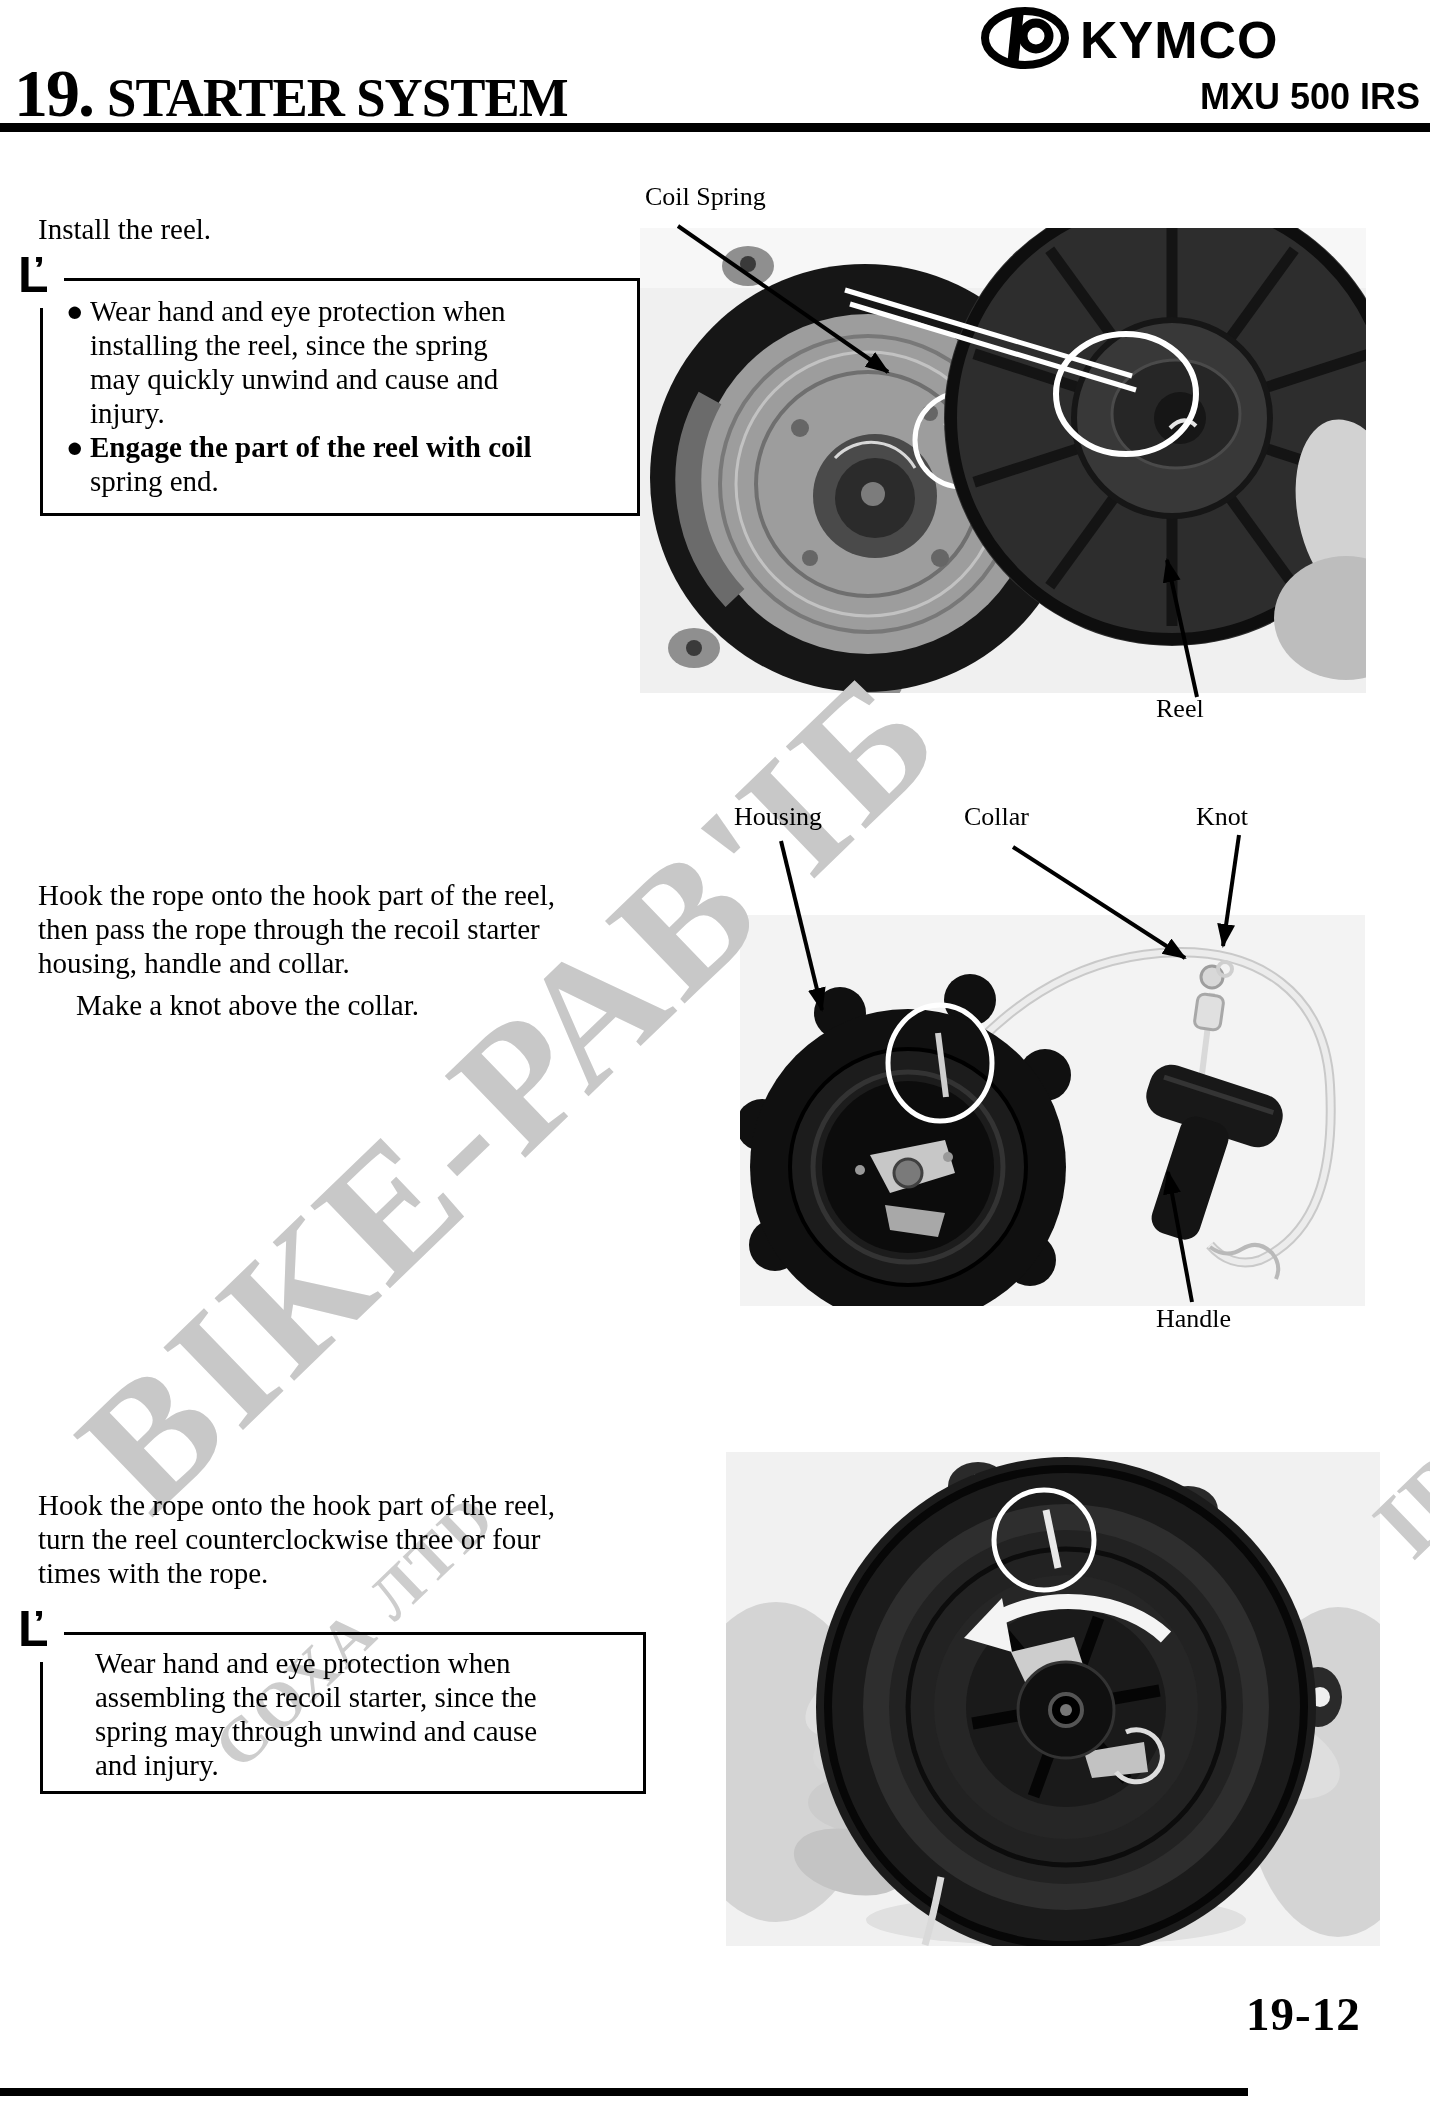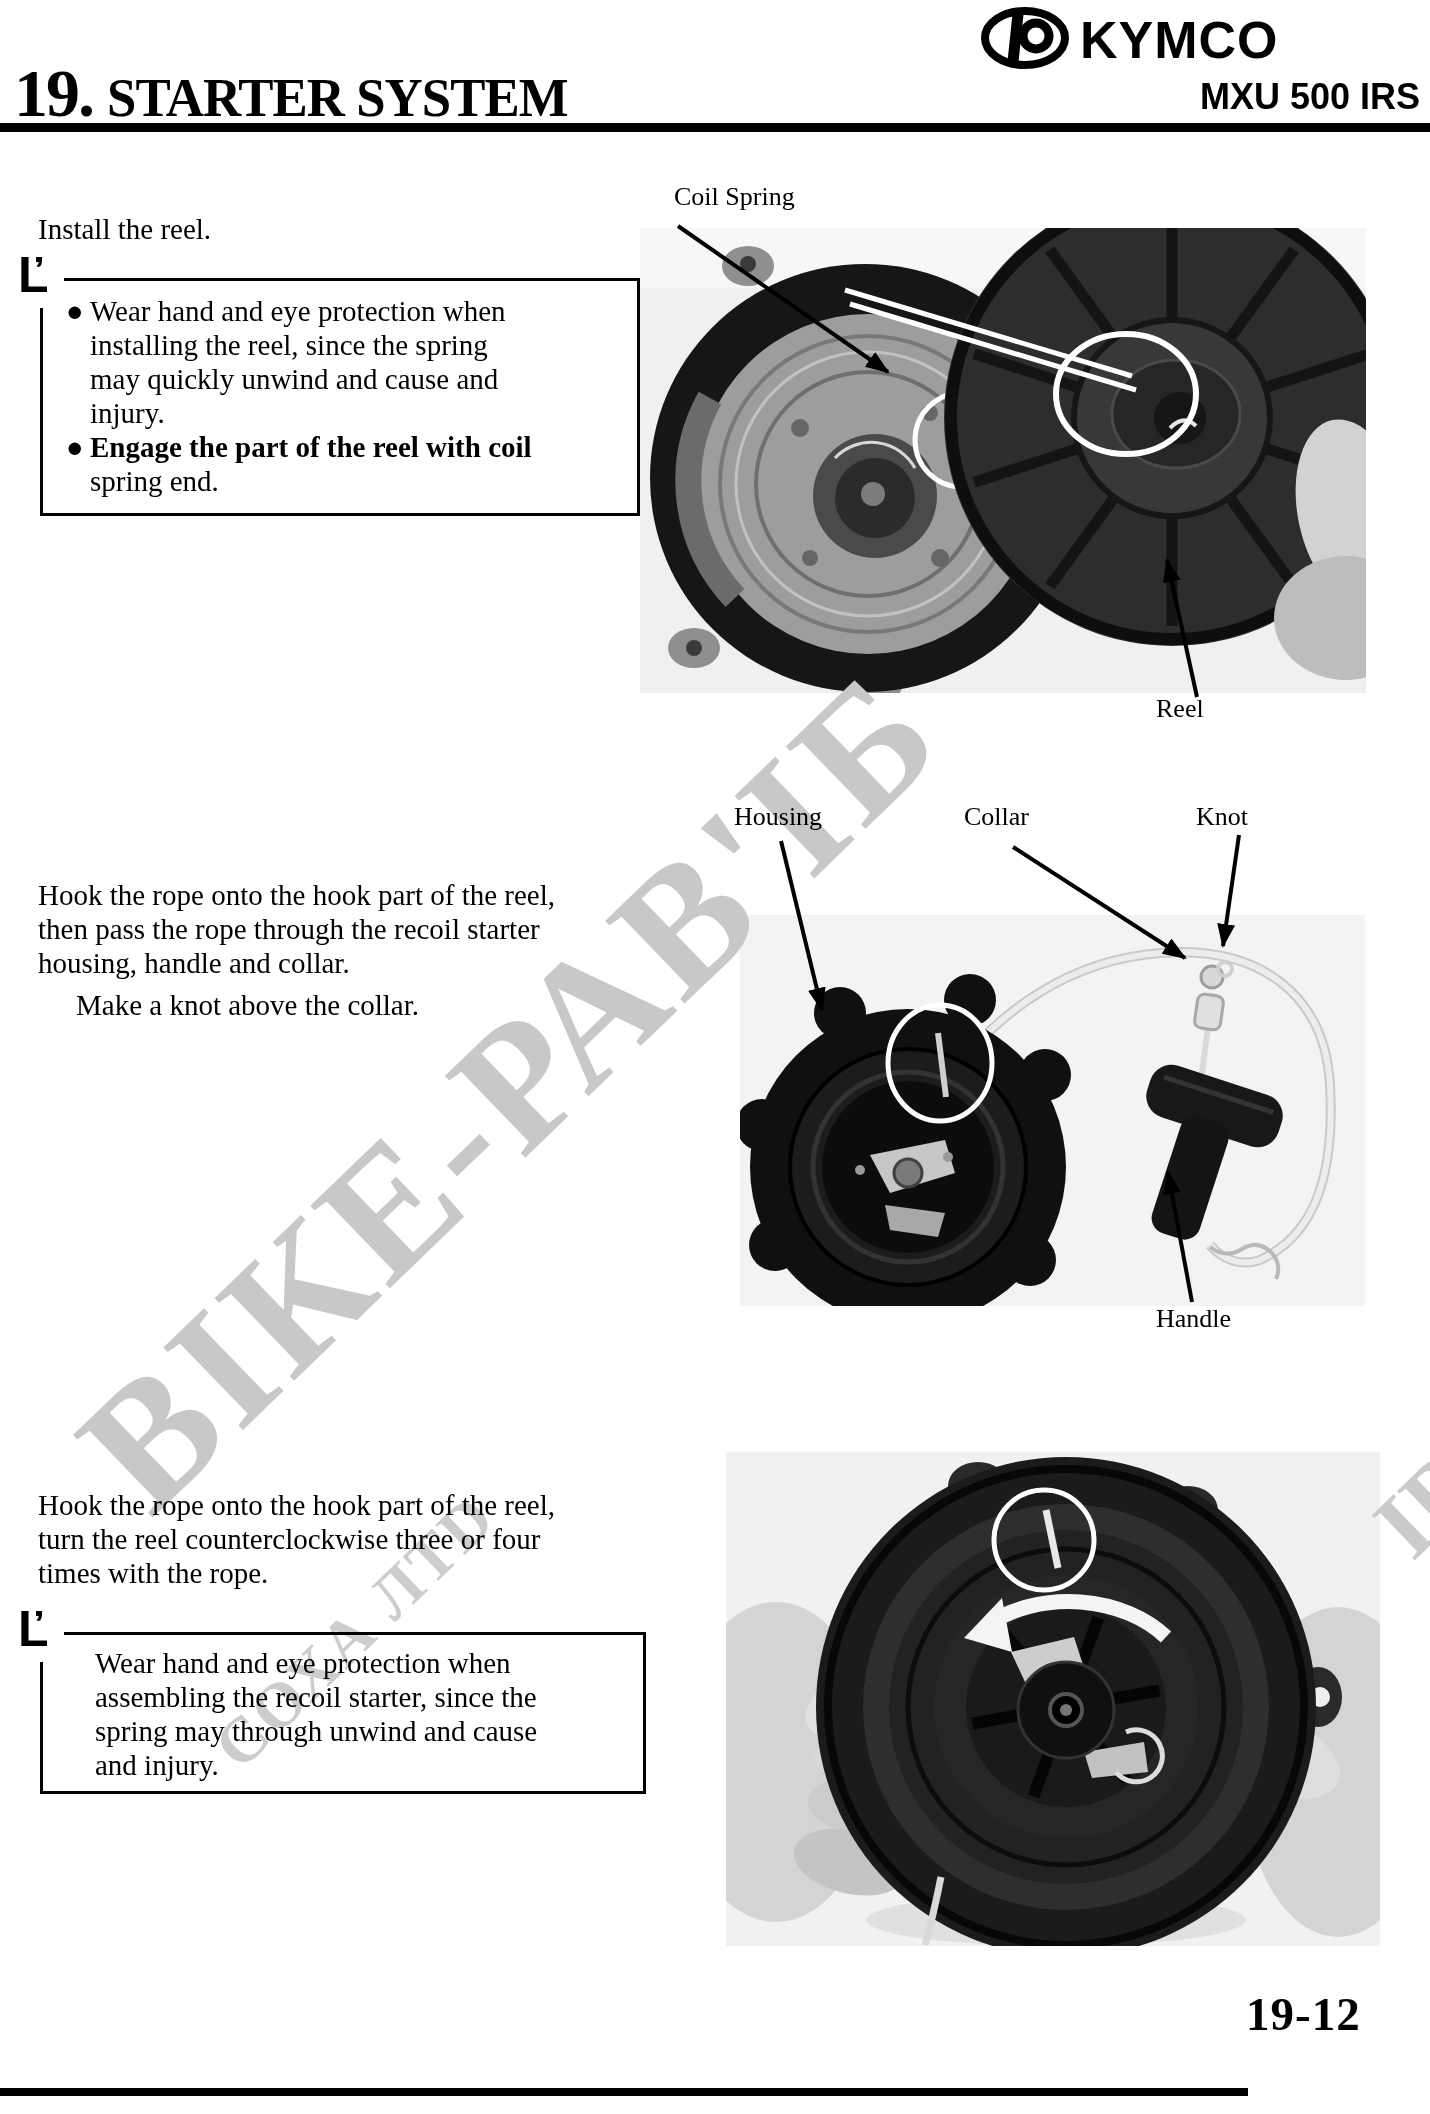--- a/index.html
+++ b/index.html
@@ -86,21 +86,21 @@
   <div class="abs body-text" style="left:38px;top:1556px;">times with the rope.</div>
 
   <div class="note-box" style="left:40px;top:1632px;width:600px;height:156px;"></div>
   <div class="corner-patch" style="left:36px;top:1628px;width:28px;height:34px;"></div>
   <div class="note-mark" style="left:18px;top:1604px;">Ľ</div>
   <div class="abs body-text" style="left:95px;top:1646px;">Wear hand and eye protection when</div>
   <div class="abs body-text" style="left:95px;top:1680px;">assembling the recoil starter, since the</div>
   <div class="abs body-text" style="left:95px;top:1714px;">spring may through unwind and cause</div>
   <div class="abs body-text" style="left:95px;top:1748px;">and injury.</div>
 
-  <div class="fig-label" style="left:674px;top:182px;">Coil Spring</div>
+  <div class="fig-label" style="left:645px;top:182px;">Coil Spring</div>
   <div class="fig-label" style="left:1156px;top:694px;text-align:center;">Reel</div>
   <div class="fig-label" style="left:734px;top:802px;">Housing</div>
   <div class="fig-label" style="left:964px;top:802px;">Collar</div>
   <div class="fig-label" style="left:1196px;top:802px;">Knot</div>
   <div class="fig-label" style="left:1156px;top:1304px;">Handle</div>
 
   <svg class="photo" style="left:640px;top:228px;" width="726" height="465" viewBox="0 0 726 465">
     <rect width="726" height="465" fill="#f0f0f0"></rect>
     <rect width="726" height="60" fill="#f7f7f7"></rect>
 

